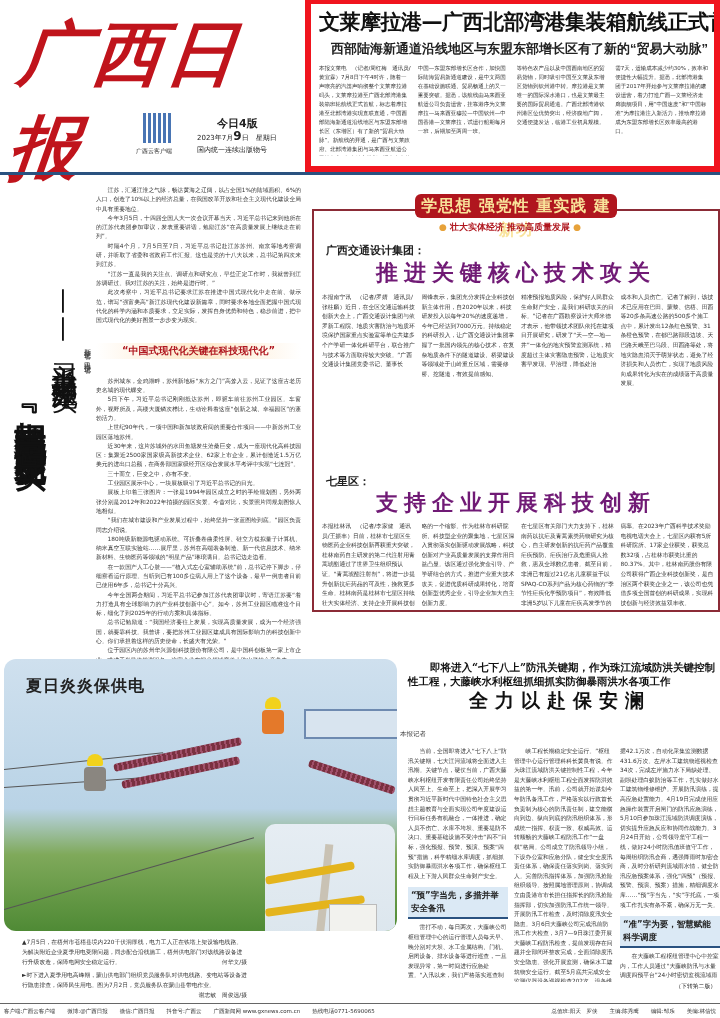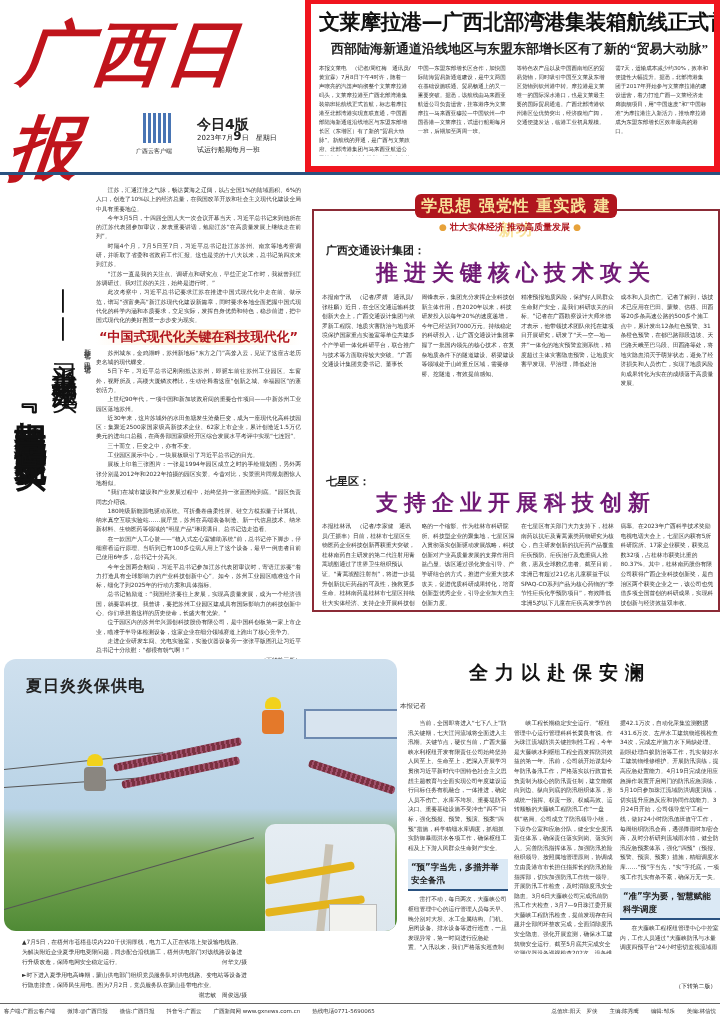--- a/index.html
+++ b/index.html
@@ -6,37 +6,37 @@
   body { width: 720px; height: 1018px; background: #fff; font-family: "DejaVu Sans", sans-serif; color: #222; position: relative; overflow: hidden; }
   .masthead { position: absolute; left: 0; top: 0; width: 305px; height: 172px; }
   .logo { position: absolute; left: 14px; top: 8px; font-family: "DejaVu Serif", serif; font-size: 70px; font-weight: bold; color: #c0141c; letter-spacing: 4px; font-style: italic; transform: skewX(-6deg); }
   .pub { position: absolute; left: 14px; top: 118px; font-size: 7px; line-height: 11px; }
   .pub .group { font-size: 9px; font-weight: bold; color: #222; }
   .pub .group::before { content: "◆"; color: #c0141c; margin-right: 3px; }
   .qr { position: absolute; left: 143px; top: 113px; width: 30px; height: 30px; background:
       repeating-linear-gradient(90deg,#2a5da8 0 3px,#fff 3px 5px), #2a5da8; opacity: .85; }
   .qr-label { position: absolute; left: 136px; top: 147px; font-size: 6px; }
   .date { position: absolute; left: 197px; top: 118px; font-size: 7px; line-height: 12px; text-align: left; }
-  .date .today { font-weight: bold; font-size: 14px; }
+  .date .today { font-weight: bold; font-size: 11px; margin-left: 20px; }
   .date .day { font-size: 12px; font-weight: bold; }
   .topline { position: absolute; left: 0; top: 172px; width: 720px; height: 3px; background: #2a5280; }
 
   .lead { position: absolute; left: 305px; top: 0; width: 415px; height: 172px; border: 6px solid #f0141e; border-top: 4px solid #f0141e; background: #fff; }
   .lead h1 { font-size: 21px; font-weight: 900; color: #111; margin: 4px 0 0 8px; white-space: nowrap; overflow: hidden; letter-spacing: -0.5px; }
-  .lead h2 { font-family: Liberation Serif, serif; font-size: 13px; font-weight: bold; margin: 4px 0 0 20px; white-space: nowrap; }
+  .lead h2 { font-family: Liberation Sans, sans-serif; font-size: 13px; font-weight: bold; margin: 4px 0 0 20px; white-space: nowrap; }
   .cols { display: flex; gap: 6px; padding: 6px 6px 0 8px; }
   .col { flex: 1; font-size: 5.5px; line-height: 9px; color: #333; overflow: hidden; }
 
   .xi { position: absolute; left: 0; top: 178px; width: 305px; height: 472px; }
   .xi-bigtitle { position: absolute; left: 4px; top: 4px; width: 44px; font-size: 32px; font-weight: 900; line-height: 35px; text-align: center; writing-mode: vertical-rl; height: 465px; letter-spacing: 2px; color: #111; }
   .xi-sub { position: absolute; left: 50px; top: 110px; writing-mode: vertical-rl; font-size: 26px; line-height: 30px; letter-spacing: 2px; color: #111; }
   .xi-byline { position: absolute; left: 82px; top: 165px; writing-mode: vertical-rl; font-size: 7px; color: #444; letter-spacing: 1px; }
   .xi-body { position: absolute; left: 96px; top: 8px; width: 205px; font-size: 5.8px; line-height: 9.3px; color: #333; text-align: justify; }
   .xi-body p { text-indent: 2em; }
-  .xi-section { text-align: center; font-size: 13px; color: #b0161e; font-weight: bold; margin: 4px 0; background: linear-gradient(90deg,#fff,#fde7c8,#fff); padding: 3px 0; }
+  .xi-section { text-align: center; font-size: 10px; color: #b0161e; font-weight: bold; margin: 18px 0; background: linear-gradient(90deg,#fff,#fde7c8,#fff); padding: 3px 0; }
 
   .theme { position: absolute; left: 312px; top: 184px; width: 408px; height: 428px; border: 2px solid #8b2b36; border-top: none; }
   .theme-top { position: absolute; left: 312px; top: 209px; width: 408px; height: 2px; background: #8b2b36; }
   .banner { position: absolute; left: 415px; top: 194px; width: 202px; height: 24px; background: #b0161e; color: #f9e39a; font-size: 16px; font-weight: bold; text-align: center; line-height: 24px; letter-spacing: 1px; border-radius: 6px; }
   .banner-sub { position: absolute; left: 420px; top: 221px; width: 180px; text-align: center; font-size: 9px; font-weight: bold; color: #b0161e; }
   .banner-sub .dot { color: #e7a23a; }
   .story-kicker { position: absolute; font-size: 11px; color: #222; font-weight: bold; }
   .story-title { position: absolute; font-family: "DejaVu Serif", serif; font-size: 22px; font-weight: bold; letter-spacing: 6px; color: #701a75; text-align: center; }
   .story-body { position: absolute; display: flex; gap: 6px; }
   .story-body .col { font-size: 5.8px; line-height: 9.6px; }
@@ -71,21 +71,21 @@
 </head>
 <body>
 
 <div class="masthead">
   <div class="logo">广西日报</div>
   <div class="qr"></div>
   <div class="qr-label">广西云客户端</div>
   <div class="date">
     <div class="today">今日4版</div>
     <div><span>2023年7月</span><span class="day">9</span><span>日　星期日</span></div>
-    <div>试运行船期每月一班</div>
+    <div>国内统一连续出版物号</div>
   </div>
 </div>
 
 <div class="lead">
   <h1>文莱摩拉港—广西北部湾港集装箱航线正式首航</h1>
   <h2>西部陆海新通道沿线地区与东盟东部增长区有了新的“贸易大动脉”</h2>
   <div class="cols">
     <div class="col" style="height:92px">本报文莱电　（记者/周红梅　通讯员/黄宜霖）7月8日下午4时许，随着一声嘹亮的汽笛声响彻整个文莱摩拉港码头，文莱摩拉港至广西北部湾港集装箱班轮航线正式首航，标志着摩拉港至北部湾港实现直联直通，中国西部陆海新通道沿线地区与东盟东部增长区（东增区）有了新的“贸易大动脉”。新航线的开通，是广西与文莱政府、北部湾港集团与马来西亚航运公司等各方4年来精心谋划、通力合作的结果。</div>
     <div class="col" style="height:92px">中国—东盟东部增长区合作，加快国际陆海贸易新通道建设，是中文两国在基础设施联通、贸易畅通上的又一重要突破。据悉，该航线由马来西亚航运公司负责运营，挂靠港序为文莱摩拉—马来西亚穆拉—中国钦州—中国香港—文莱摩拉，试运行船期每月一班，后期加至两周一班。</div>
     <div class="col" style="height:92px">等特色农产品以及中国西南地区的贸易货物，同时吸引中国至文莱及东增区货物到钦州港中转。摩拉港是文莱唯一的国际深水港口，也是文莱最主要的国际贸易通道。广西北部湾港钦州港区位优势突出，经济腹地广阔，交通便捷发达，临港工业初具规模。</div>
@@ -175,20 +175,21 @@
 <div class="caption" style="top:937px">
   <span>▲7月5日，在梧州市苍梧县境内220千伏洞厚线，电力工人正在铁塔上架设输电线路。为解决附近企业夏季用电受限问题，同步配合沿线施工，梧州供电部门对该线路设备进行升级改造，保障电网安全稳定运行。</span>
   <span class="credit">何华文/摄</span>
 </div>
 <div class="caption" style="top:970px">
   <span>►时下进入夏季用电高峰期，蒙山供电部门组织党员服务队对供电线路、变电站等设备进行隐患排查，保障民生用电。图为7月2日，党员服务队在蒙山县带电作业。</span>
   <span class="credit">谢志敏　周俊远/摄</span>
 </div>
 
 <div class="flood">
+  <div class="flood-lead">即将进入“七下八上”防汛关键期，作为珠江流域防洪关键控制性工程，大藤峡水利枢纽抓细抓实防御暴雨洪水各项工作</div>
   <div class="flood-title">全力以赴保安澜</div>
   <div class="flood-byline">本报记者</div>
   <div class="flood-cols">
     <div class="col" style="height:235px">
       <div style="text-indent:2em">当前，全国即将进入“七下八上”防汛关键期，七大江河流域将全面进入主汛期。关键节点，硬仗当前，广西大藤峡水利枢纽开发有限责任公司始终坚持人民至上、生命至上，把深入开展学习贯彻习近平新时代中国特色社会主义思想主题教育与全面实现公司年度建设运行目标任务有机融合，一体推进，确定人员不伤亡、水库不垮坝、重要堤防不决口、重要基础设施不受冲击“四不”目标，强化预报、预警、预演、预案“四预”措施，科学精细水库调度，抓细抓实防御暴雨洪水各项工作，确保枢纽工程及上下游人民群众生命财产安全。</div>
       <div class="subhead">“预”字当先，多措并举安全备汛</div>
       <div style="text-indent:2em">雷打不动，每日两次，大藤峡公司枢纽管理中心的运行管理人员每天早、晚分别对大坝、水工金属结构、门机、启闭设备、排水设备等进行巡查，一旦发现异常，第一时间进行应急处置。“入汛以来，我们严格落实巡查制度，对发现的各类隐患或紧急缺陷都及时进行了整改、消缺，确保大藤</div>
     </div>
     <div class="col" style="height:235px;text-indent:2em">峡工程长期稳定安全运行。”枢纽管理中心运行管理科科长黄良有说。作为珠江流域防洪关键控制性工程，今年是大藤峡水利枢纽工程全面发挥防洪效益的第一年。汛前，公司就开始谋划今年防汛备汛工作，严格落实以行政首长负责制为核心的防汛责任制，建立能横向到边、纵向到底的防汛组织体系，形成统一指挥、权责一致、权威高效、运转顺畅的大藤峡工程防汛工作“一盘棋”格局。公司成立了防汛领导小组，下设办公室和应急分队，健全安全度汛责任体系，确保责任落实到岗、落实到人。完善防汛指挥体系，加强防汛抢险组织领导。按照属地管理原则，协调成立由贵港市市长担任指挥长的防汛抢险指挥部，切实加强防汛工作统一领导。开展防汛工作检查，及时消除度汛安全隐患。3月6日大藤峡公司完成汛前防汛工作大检查，3月7—9日珠江委开展大藤峡工程防汛检查，提前发现存在问题并全部闭环整改完成，全面消除度汛安全隐患。强化开展监测，确保水工建筑物安全运行。截至5月底共完成安全监测仪器设备巡视检查202次、设备维护36次、人工采集监测数</div>
     <div class="col" style="height:235px">

